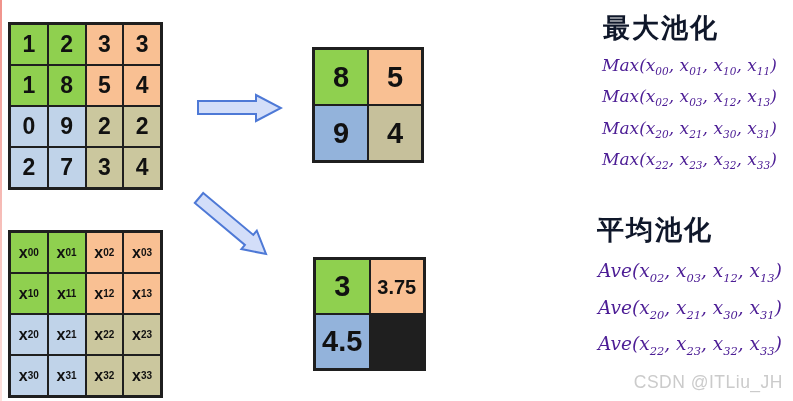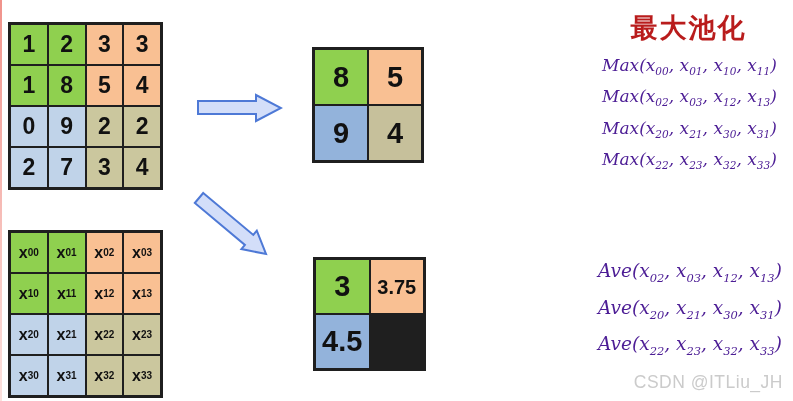--- a/index.html
+++ b/index.html
@@ -38,22 +38,22 @@
   .g-result .q-tr{background:var(--orange);}
   .g-result .q-bl{background:var(--strong_blue);}
   .g-result .q-br{background:var(--tan2);}
   
   .arrow{position:absolute;}
   .arrow polygon{fill:var(--arrow_fill);stroke:var(--arrow_stroke);stroke-width:2;}
   .arrow-right{left:197px;top:93px;}
   .arrow-diag{left:191px;top:191px;}
   
   .panel-title{
-    position:absolute;font-weight:600;font-size:27px;color:#b91c1c;
-    text-align:center;letter-spacing:2px;white-space:nowrap;
+    position:absolute;font-weight:600;font-size:27px;color:#0f172a;
+    letter-spacing:2px;white-space:nowrap;
   }
   .title-max{left:603px;top:10px;width:171px;}
   .title-avg{left:597px;top:212px;width:171px;}
   .formulas{
     position:absolute;font-family:"DejaVu Serif","Liberation Serif",serif;
     font-style:italic;color:#4c1d95;white-space:nowrap;
   }
   .formulas-max{left:602px;top:53px;font-size:17px;line-height:25px;}
   .formulas-avg{left:598px;top:256px;font-size:18.5px;line-height:29px;}
   .formula-line sub{font-size:0.62em;font-style:italic;}
@@ -129,20 +129,21 @@
     </div>
 
   <div class="panel-title title-max">最大池化</div>
   <div class="formulas formulas-max">
       <div class="formula-line">Max(x<sub>00</sub>, x<sub>01</sub>, x<sub>10</sub>, x<sub>11</sub>)</div>
       <div class="formula-line">Max(x<sub>02</sub>, x<sub>03</sub>, x<sub>12</sub>, x<sub>13</sub>)</div>
       <div class="formula-line">Max(x<sub>20</sub>, x<sub>21</sub>, x<sub>30</sub>, x<sub>31</sub>)</div>
       <div class="formula-line">Max(x<sub>22</sub>, x<sub>23</sub>, x<sub>32</sub>, x<sub>33</sub>)</div>
     </div>
 
+  <div class="panel-title title-avg">平均池化</div>
   <div class="formulas formulas-avg">
       <div class="formula-line">Ave(x<sub>02</sub>, x<sub>03</sub>, x<sub>12</sub>, x<sub>13</sub>)</div>
       <div class="formula-line">Ave(x<sub>20</sub>, x<sub>21</sub>, x<sub>30</sub>, x<sub>31</sub>)</div>
       <div class="formula-line">Ave(x<sub>22</sub>, x<sub>23</sub>, x<sub>32</sub>, x<sub>33</sub>)</div>
     </div>
 
   <div class="watermark">CSDN @ITLiu_JH</div>
 
 </div>
 

